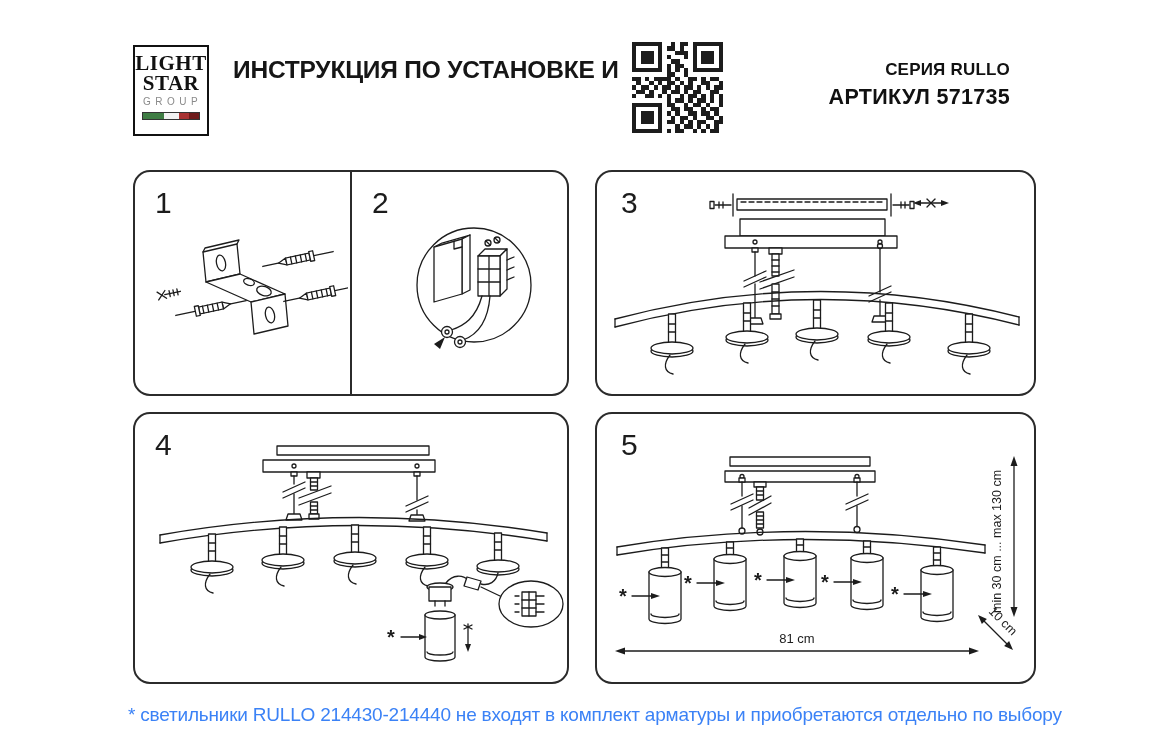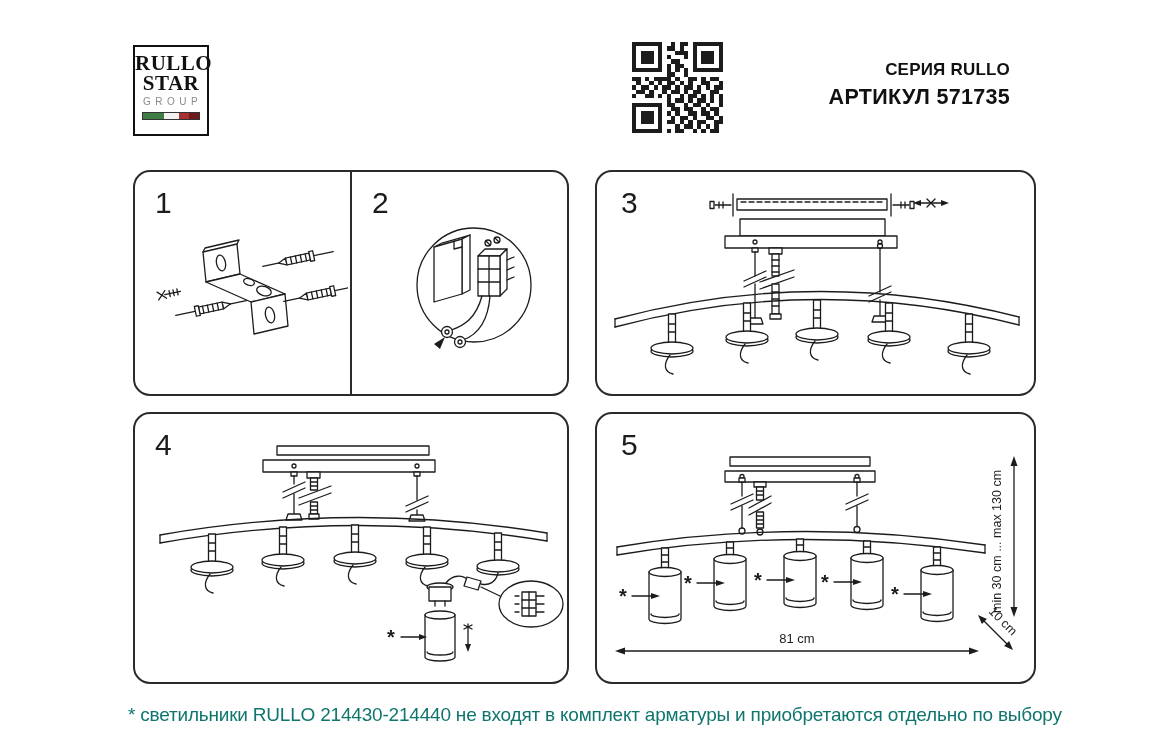--- a/index.html
+++ b/index.html
@@ -21,48 +21,49 @@
   .title{left:233px;top:53px;font-size:24.5px;font-weight:700;line-height:33px;letter-spacing:-.2px;white-space:nowrap;color:#161616;}
   .qr{left:632px;top:42px;width:91px;height:91px;}
   .qr svg{width:100%;height:100%;display:block;}
   .prod{left:780px;top:60px;width:230px;text-align:right;}
   .series{font-size:17px;font-weight:700;letter-spacing:.2px;}
   .article{font-size:21.5px;font-weight:700;margin-top:5px;letter-spacing:.3px;}
   
   .box{position:absolute;border:2px solid #2b2b2b;border-radius:17px;box-sizing:border-box;background:#fff;}
   .divider{position:absolute;left:215px;top:0;width:2px;height:100%;background:#2b2b2b;}
   .panel-no{position:absolute;font-size:30px;color:#1c1c1c;}
-  .footnote{left:128px;top:704px;font-size:19px;letter-spacing:-.2px;white-space:nowrap;color:#0f766e;}
+  .footnote{left:128px;top:704px;font-size:19px;letter-spacing:-.2px;white-space:nowrap;color:#3b82f6;}
   
   svg .ln{stroke:var(--ink);stroke-width:1.3;fill:none;stroke-linecap:round;stroke-linejoin:round;}
   svg .fw{fill:#fff;}
   svg .fi{fill:var(--ink);stroke:none;}
   svg text{font-family:"Liberation Sans",sans-serif;fill:var(--ink);}
   svg .dim{font-size:13px;}
   svg .dims{font-size:12.5px;}
   svg .star{font-size:20px;font-weight:700;}
 </style>
 </head>
 <body>
 
 <div class="page">
 
   <div class="abs logo-box">
-    <div class="logo-word">RULLO</div>
+    <div class="logo-word">LIGHT</div>
     <div class="logo-word">STAR</div>
     <div class="logo-group">GROUP</div>
     <div class="flag">
       <div class="seg-green"></div>
       <div class="seg-white"></div>
       <div class="seg-red"></div>
       <div class="seg-darkred"></div>
     </div>
   </div>
 
   <div class="abs title">
+    <div>ИНСТРУКЦИЯ ПО УСТАНОВКЕ И</div>
   </div>
 
   <div class="abs qr">
       <svg viewBox="0 0 21 21" shape-rendering="crispEdges" fill="#1c1c1c">
         <rect x="0" y="0" width="1" height="1"></rect>
         <rect x="1" y="0" width="1" height="1"></rect>
         <rect x="2" y="0" width="1" height="1"></rect>
         <rect x="3" y="0" width="1" height="1"></rect>
         <rect x="4" y="0" width="1" height="1"></rect>
         <rect x="5" y="0" width="1" height="1"></rect>

